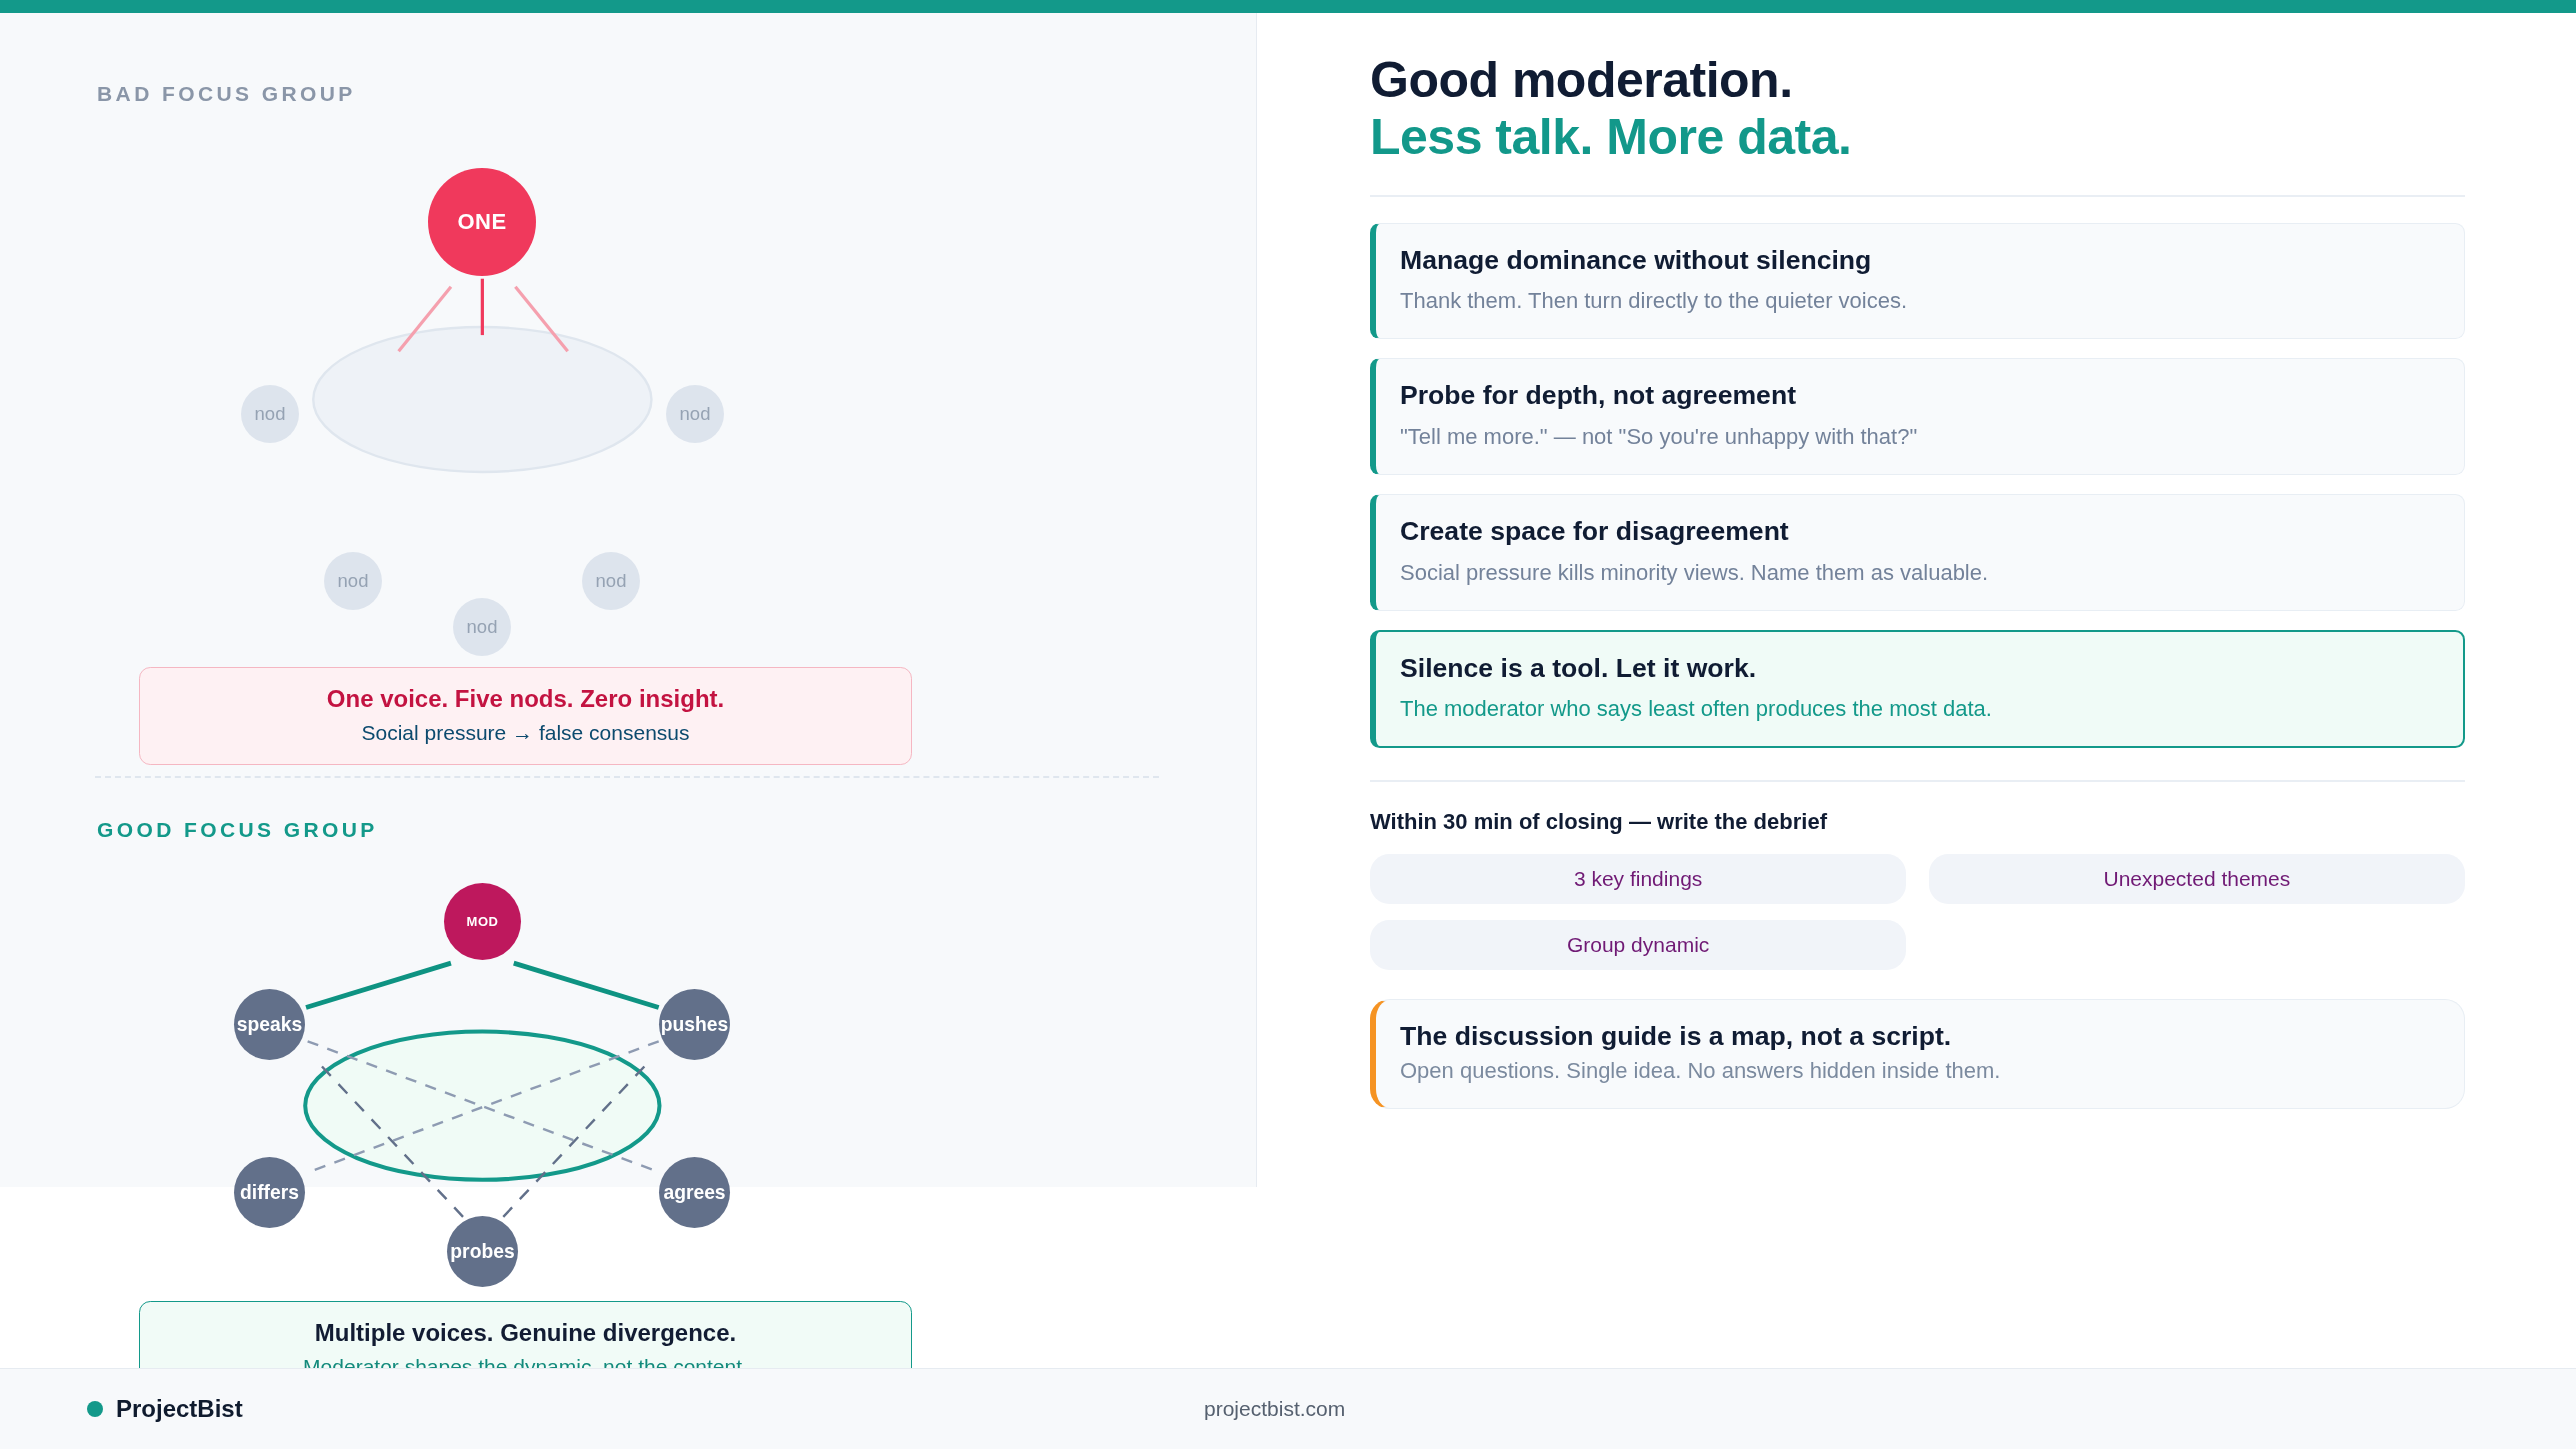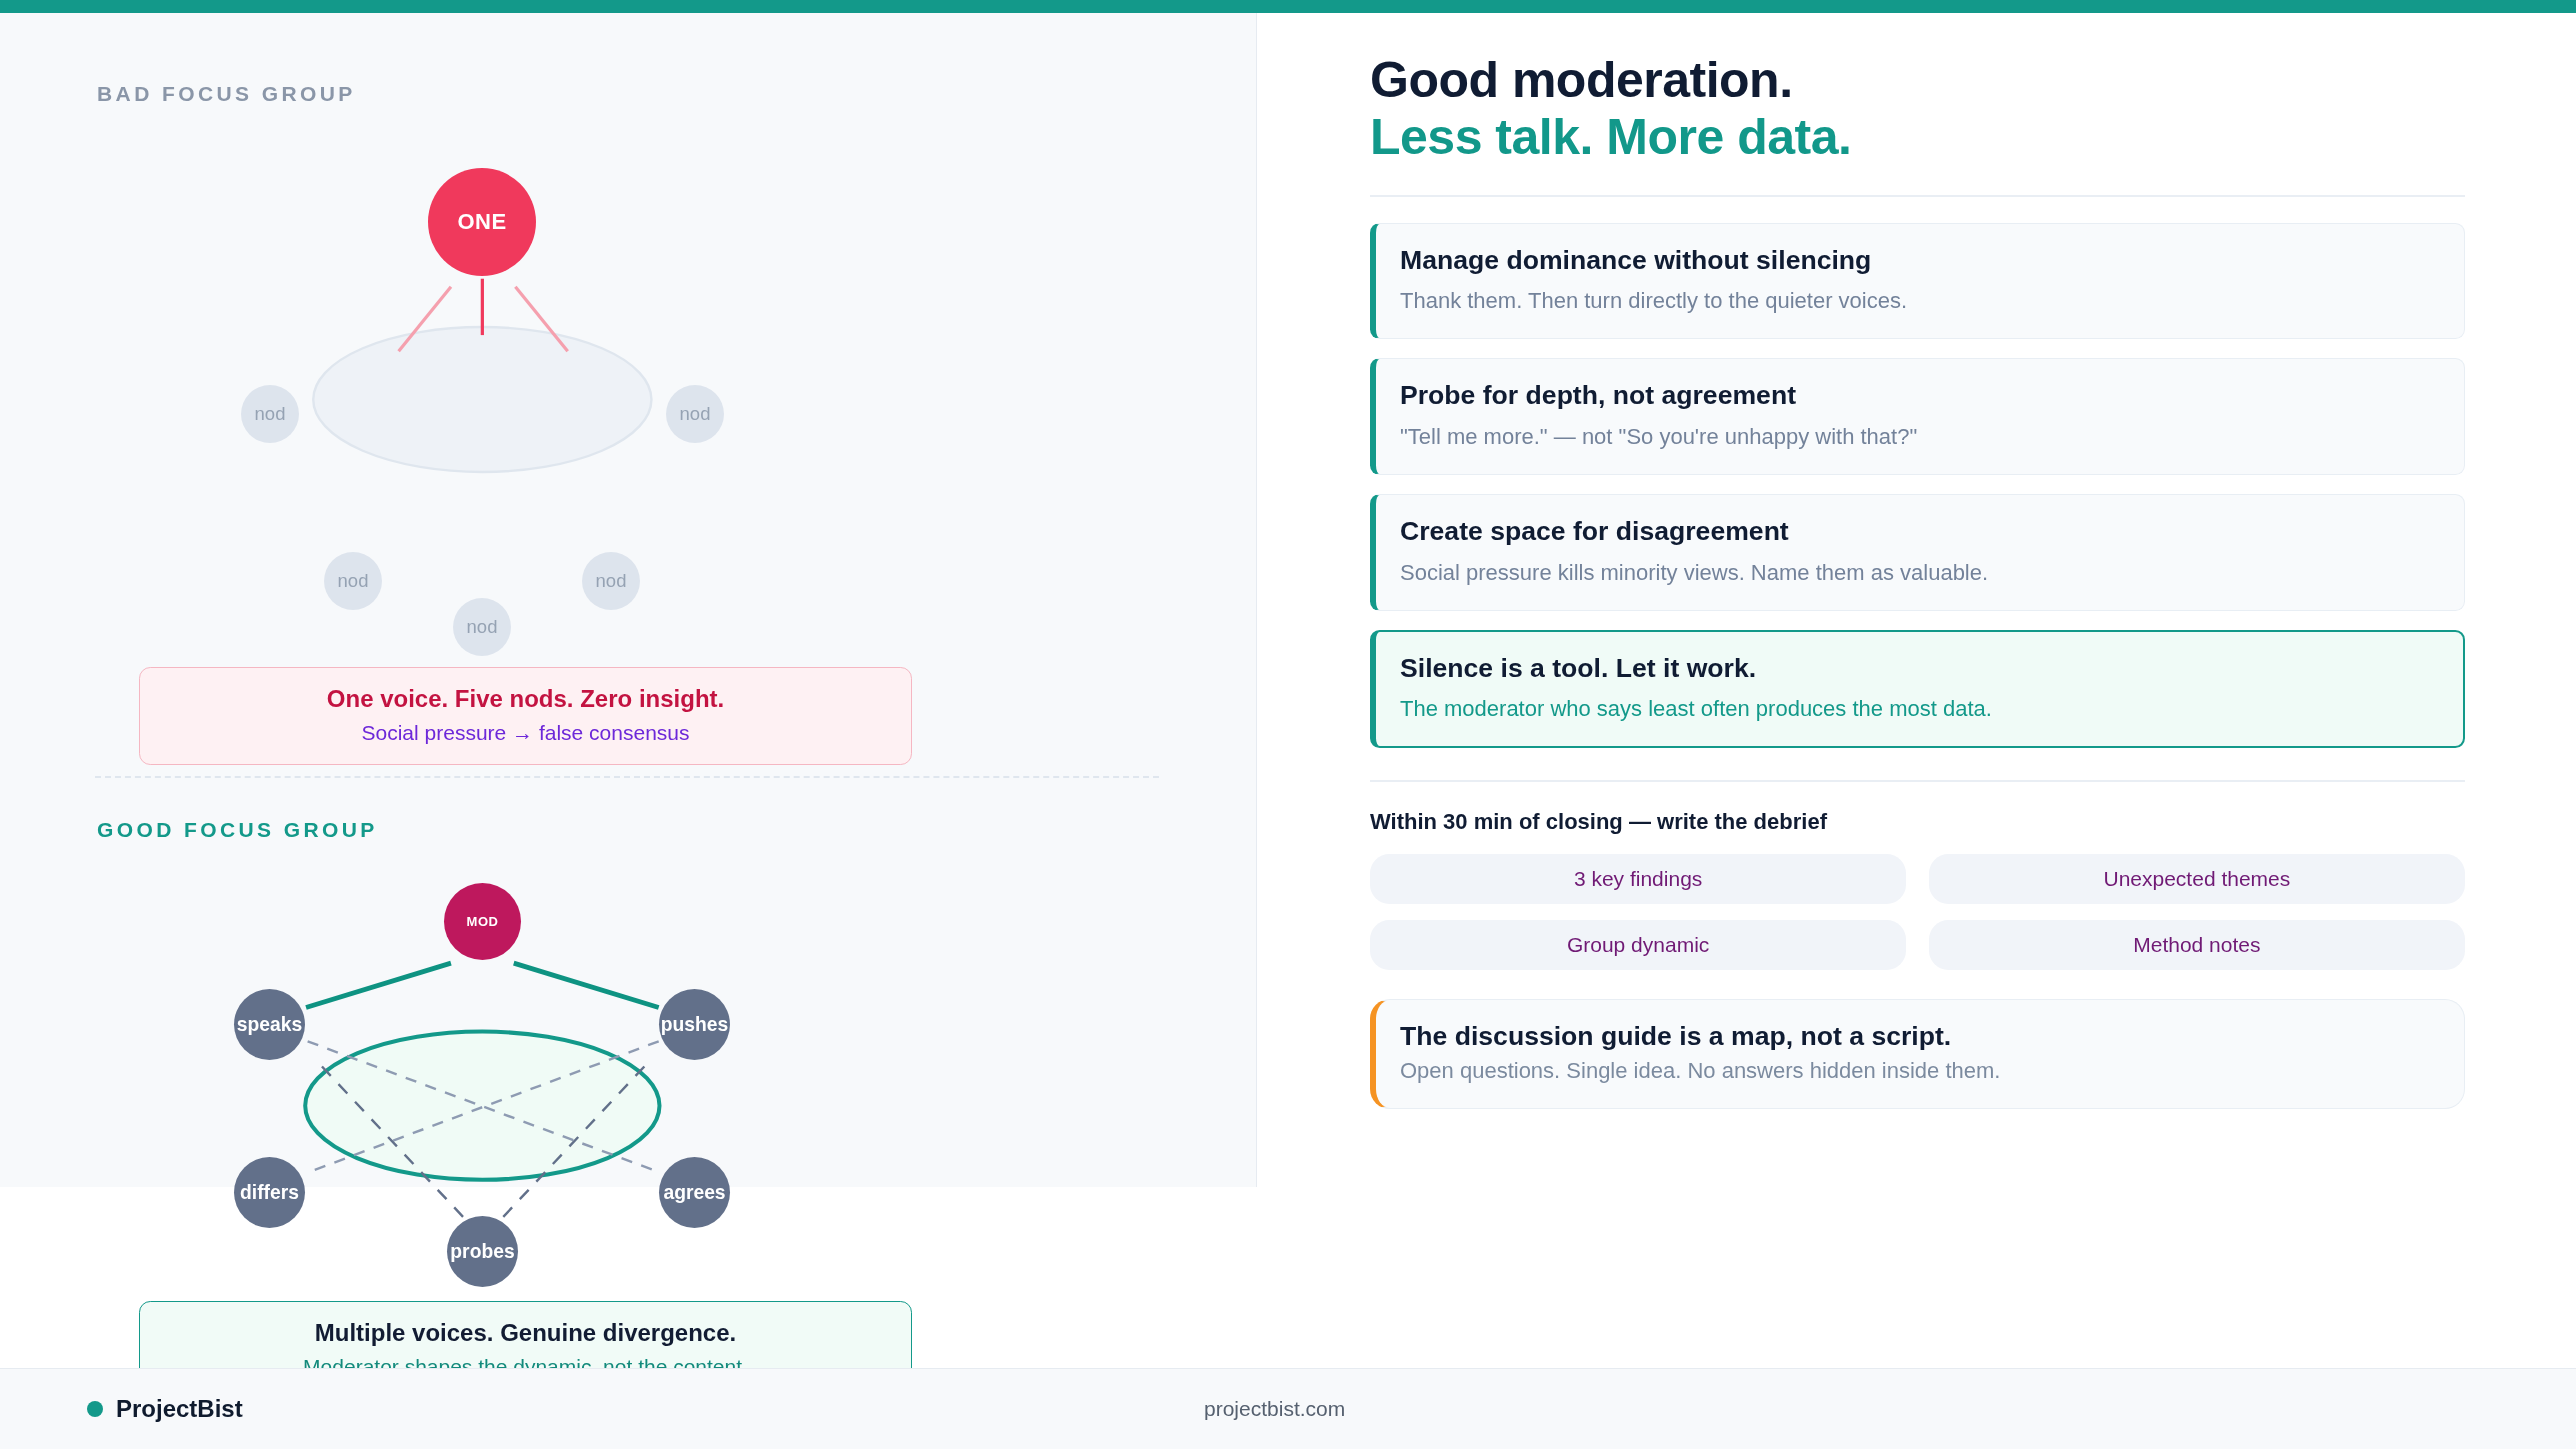--- a/index.html
+++ b/index.html
@@ -78,21 +78,21 @@
     border-radius: 11.3px; padding: 16px 14.5px 17.7px;
     text-align: center;
     margin-left: 42px;
   }
   .callout.bad  { top: 654px;  background: #fef1f3; border: 1.6px solid #f5b7c2; }
   .callout.good { top: 1288px; background: #f1fbf7; border: 1.6px solid #13998a; }
   .callout .c-title { font-size: 24px; font-weight: 700; line-height: 1.25; }
   .callout .c-sub   { font-size: 21px; font-weight: 400; line-height: 1.3;
                       margin-top: 4.8px; }
   .callout.bad  .c-title { color: #c31341; }
-  .callout.bad  .c-sub   { color: #6d28d9; }
+  .callout.bad  .c-sub   { color: #0c4a6e; }
   .callout.good .c-title { color: #121c33; }
   .callout.good .c-sub   { color: #128a7c; }
 
   
   .dash-sep {
     position: absolute; left: 95px; top: 763px; width: 1064px;
     border-top: 2.4px dashed #dfe6ee;
   }
 
   
@@ -283,21 +283,20 @@
       </div>
 
       <div class="debrief-rule"></div>
 
       <div class="debrief-title">Within 30 min of closing — write the debrief</div>
 
       <div class="pill-grid">
         <div class="pill">3 key findings</div>
         <div class="pill">Unexpected themes</div>
         <div class="pill">Group dynamic</div>
-        <div class="pill">Method notes</div>
       </div>
 
       <div class="guide-card">
         <div class="g-title">The discussion guide is a map, not a script.</div>
         <div class="g-line second">Open questions. Single idea. No answers hidden inside them.</div>
       </div>
 
     </div>
   </div>
 

